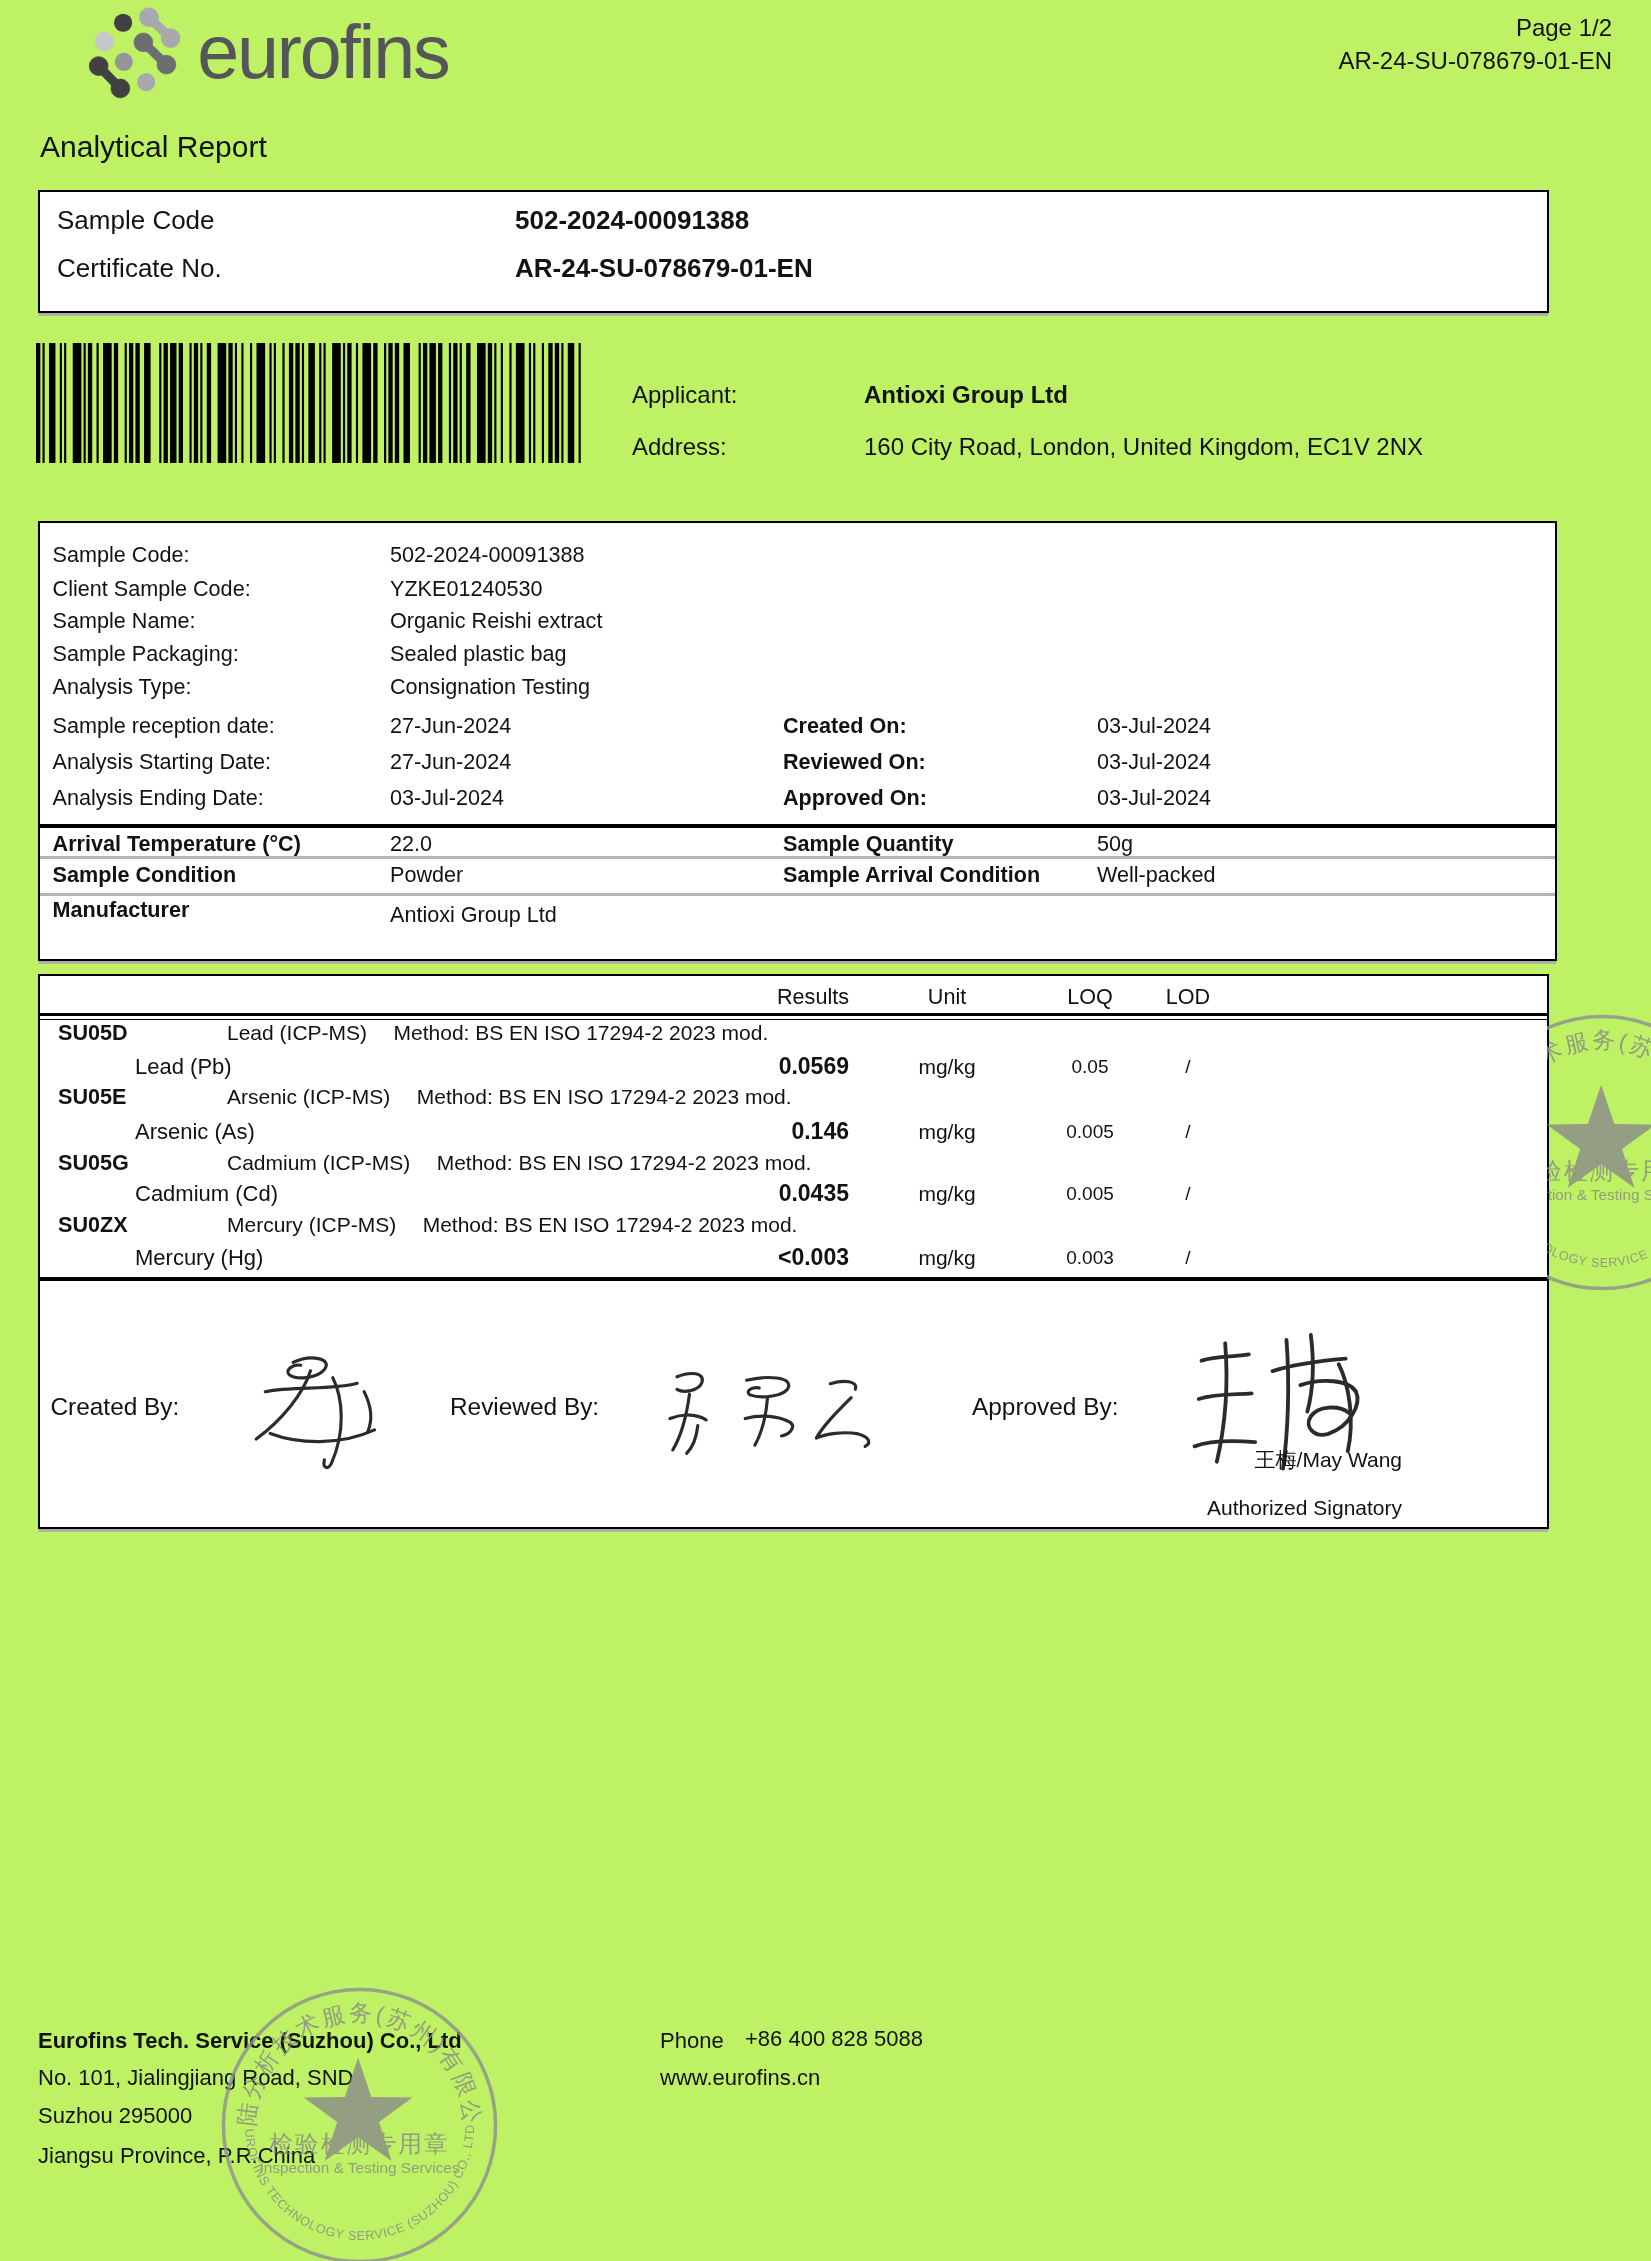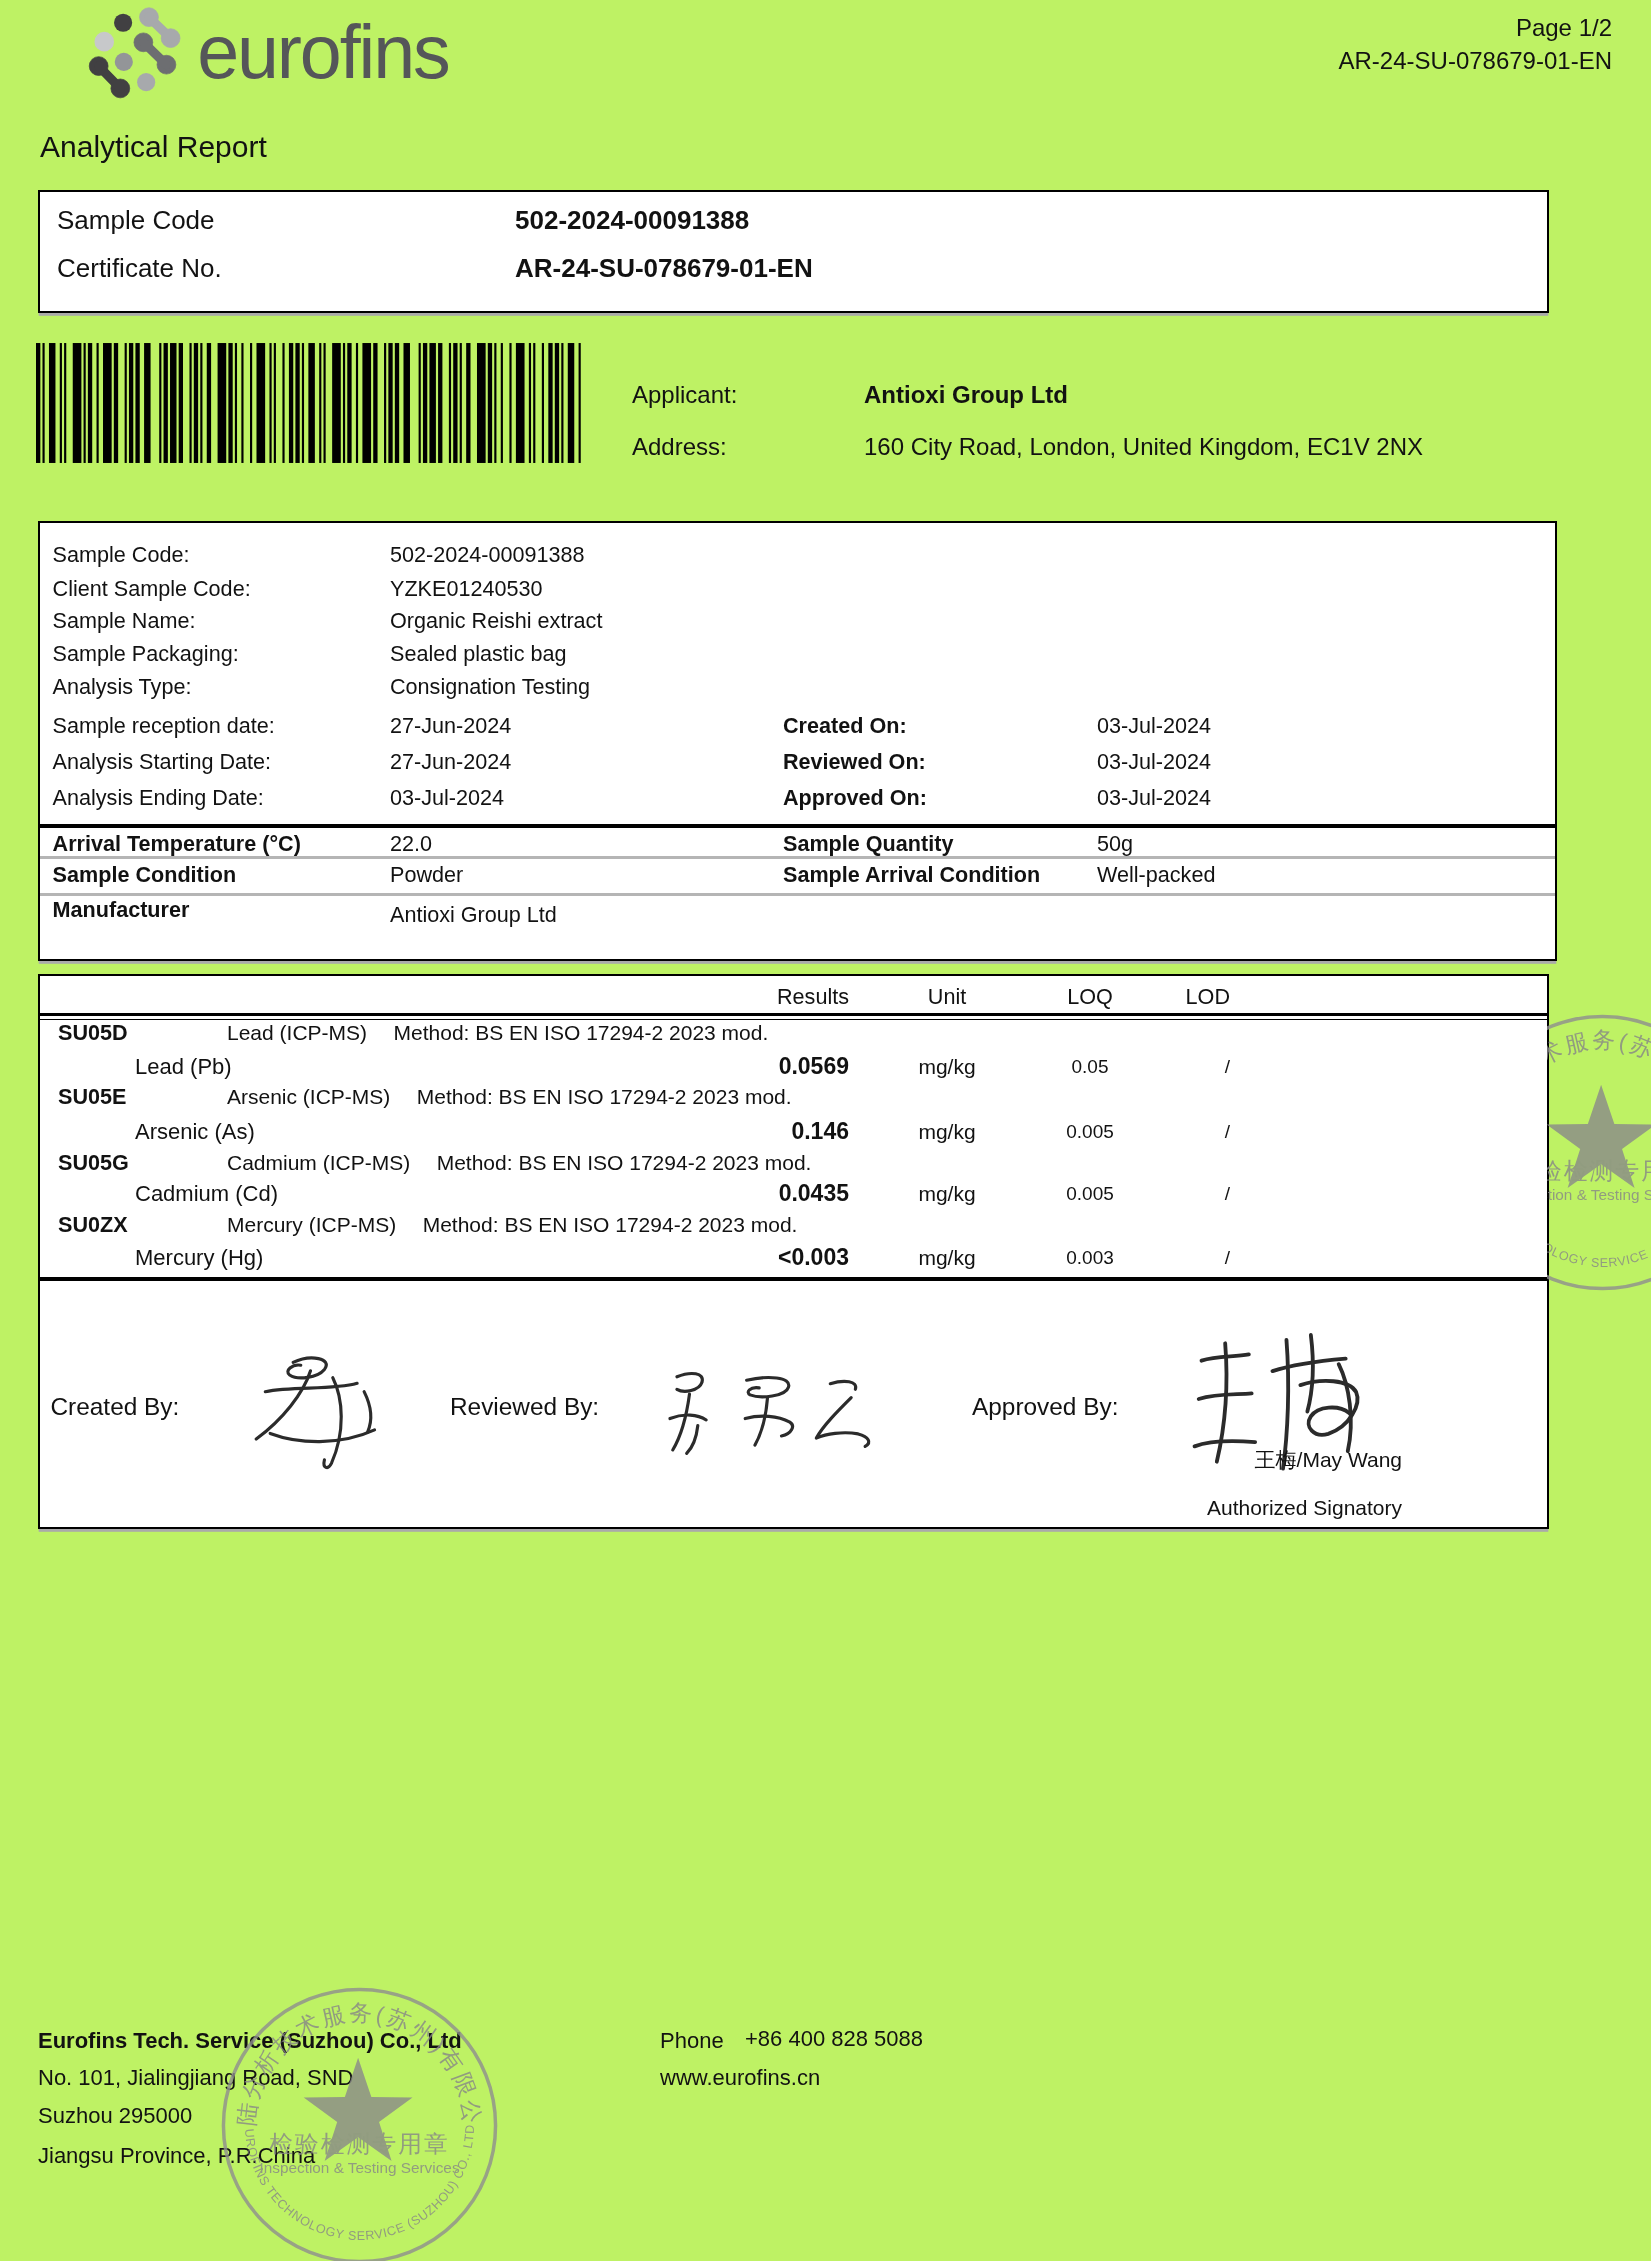--- a/index.html
+++ b/index.html
@@ -31,21 +31,21 @@
            border-top:3.5px solid #000;border-bottom:1.4px solid #000;}
   .g-row{position:absolute;left:0;right:0;height:31px;line-height:31px;font-size:21px;
          display:flex;align-items:center;padding-left:18px;white-space:nowrap;}
   .g-code{width:169px;font-weight:700;font-size:21.6px;}
   .g-method{margin-left:26.5px;}
   .p-row{position:absolute;left:0;right:0;height:31px;line-height:31px;}
   .c-param{position:absolute;left:95px;font-size:22px;white-space:nowrap;}
   .c-res{position:absolute;left:628px;width:181px;text-align:right;font-weight:700;font-size:23px;}
   .c-unit{position:absolute;left:865px;width:84px;text-align:center;font-size:21px;}
   .c-loq{position:absolute;left:1008px;width:84px;text-align:center;font-size:19px;}
-  .c-lod{position:absolute;left:1106px;width:84px;text-align:right;font-size:19px;}
+  .c-lod{position:absolute;left:1106px;width:84px;text-align:center;font-size:19px;}
   .h-col{font-weight:400;font-size:21.6px;}
   
   .sig-label{position:absolute;height:31px;line-height:31px;font-size:24.4px;white-space:nowrap;}
   .sig-svg{position:absolute;}
   .sig-svg path{fill:none;stroke:#2b2b2b;stroke-width:4.5;stroke-linecap:round;stroke-linejoin:round;}
   .apv{position:absolute;left:1125px;width:237px;text-align:right;height:28px;line-height:28px;font-size:21px;white-space:nowrap;}
   
   .ft{position:absolute;height:31px;line-height:31px;font-size:22px;white-space:nowrap;}
   
   .stamp{opacity:.8;}

